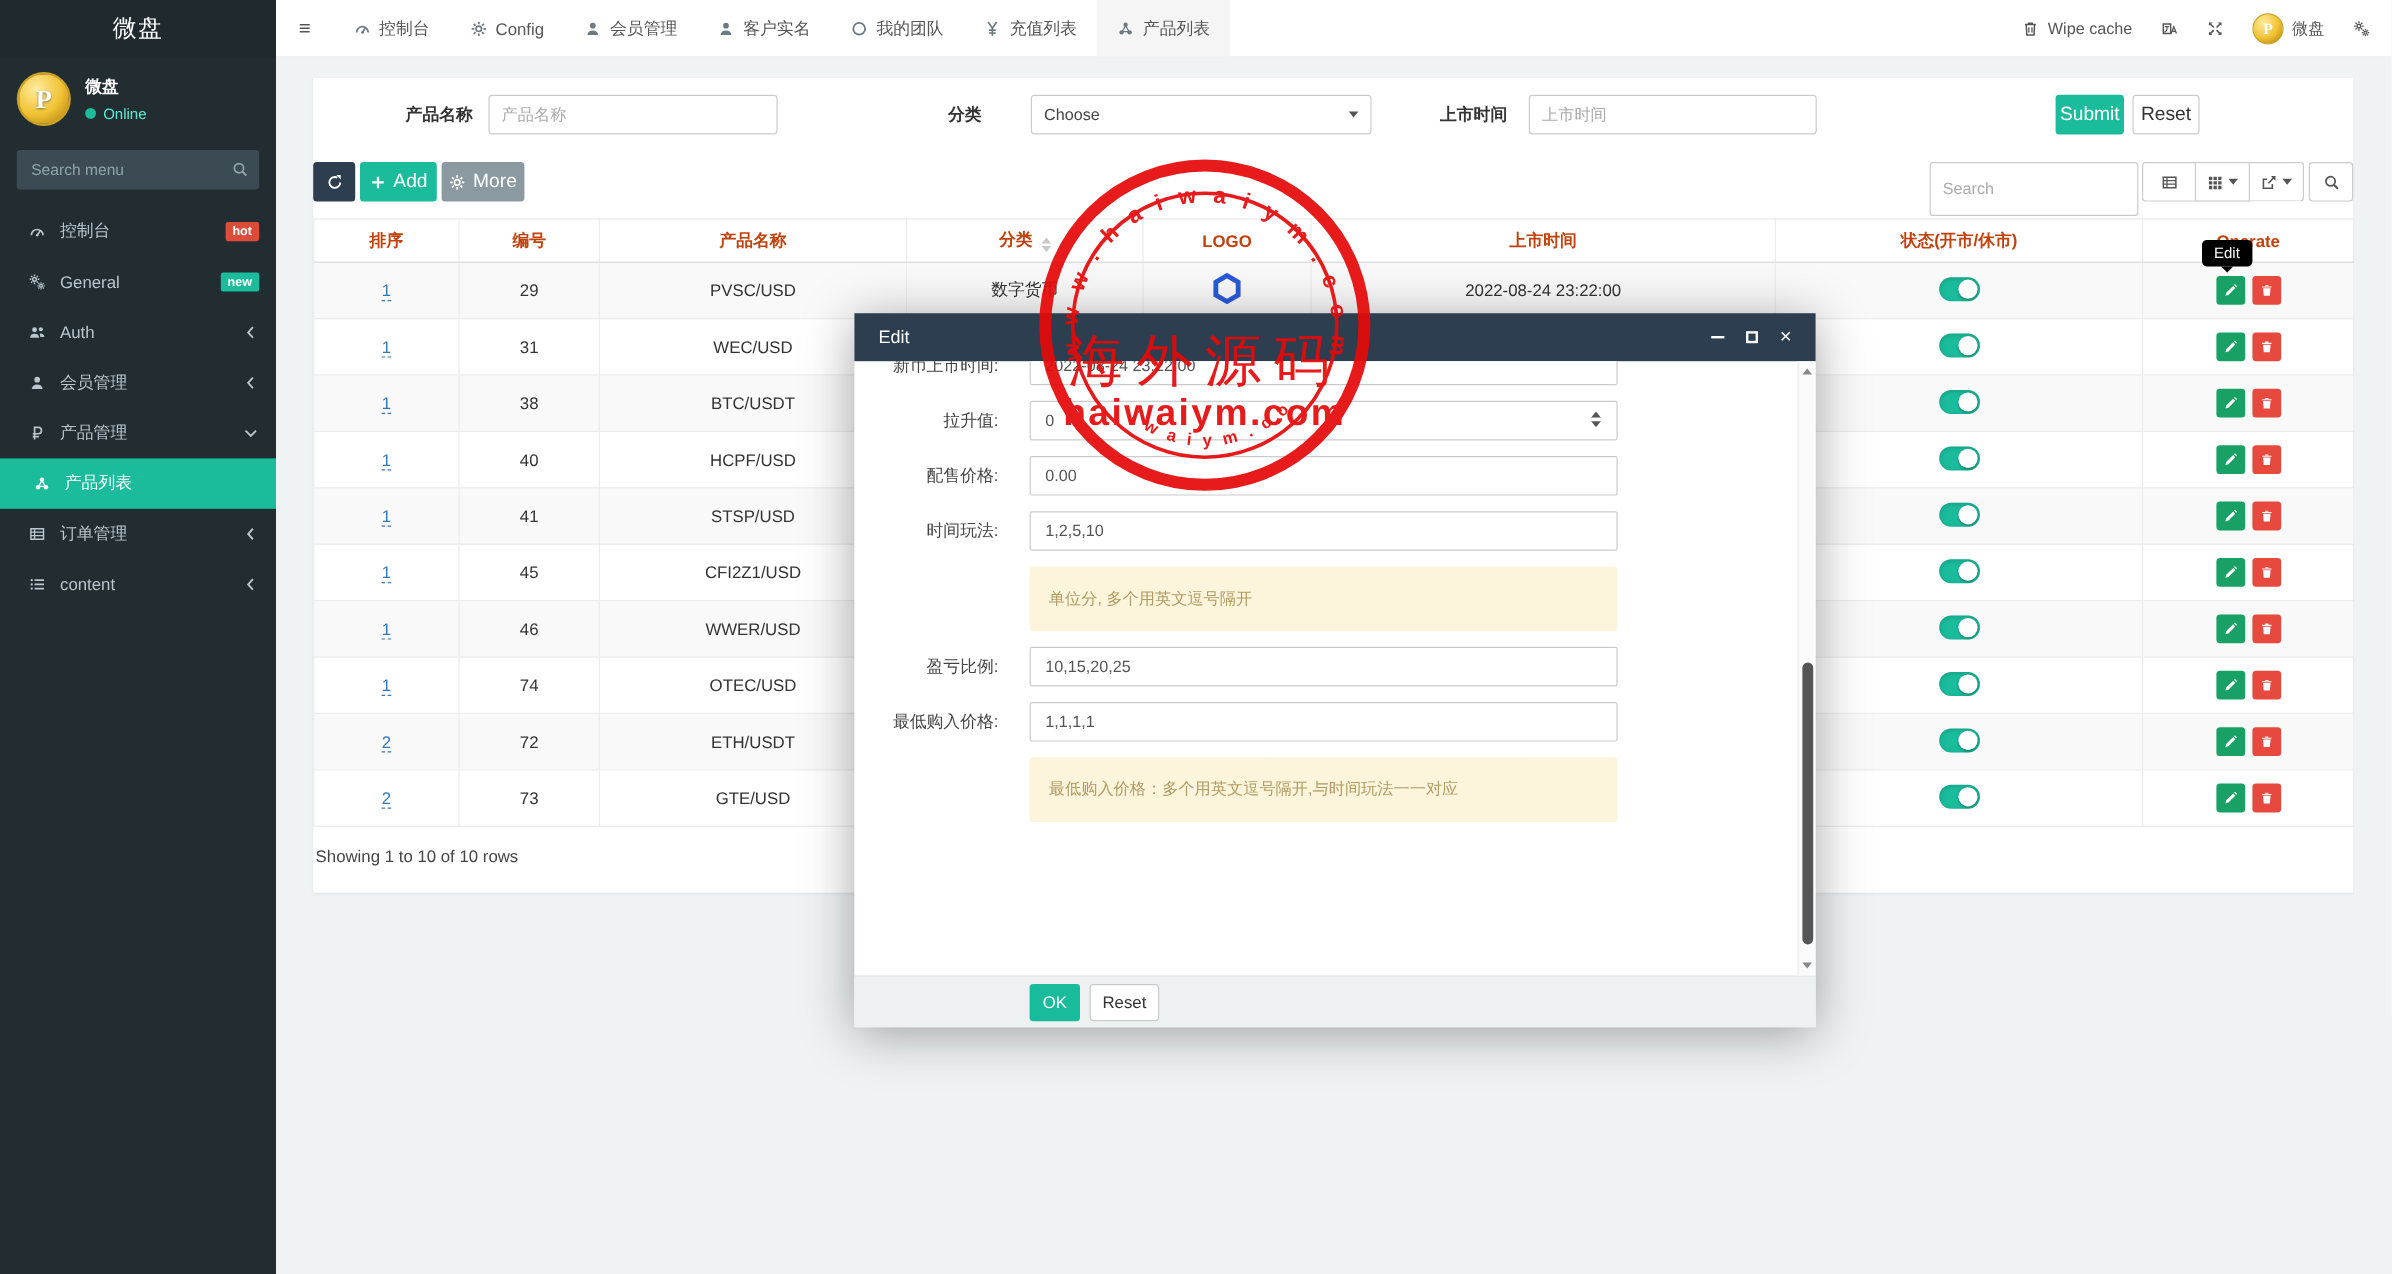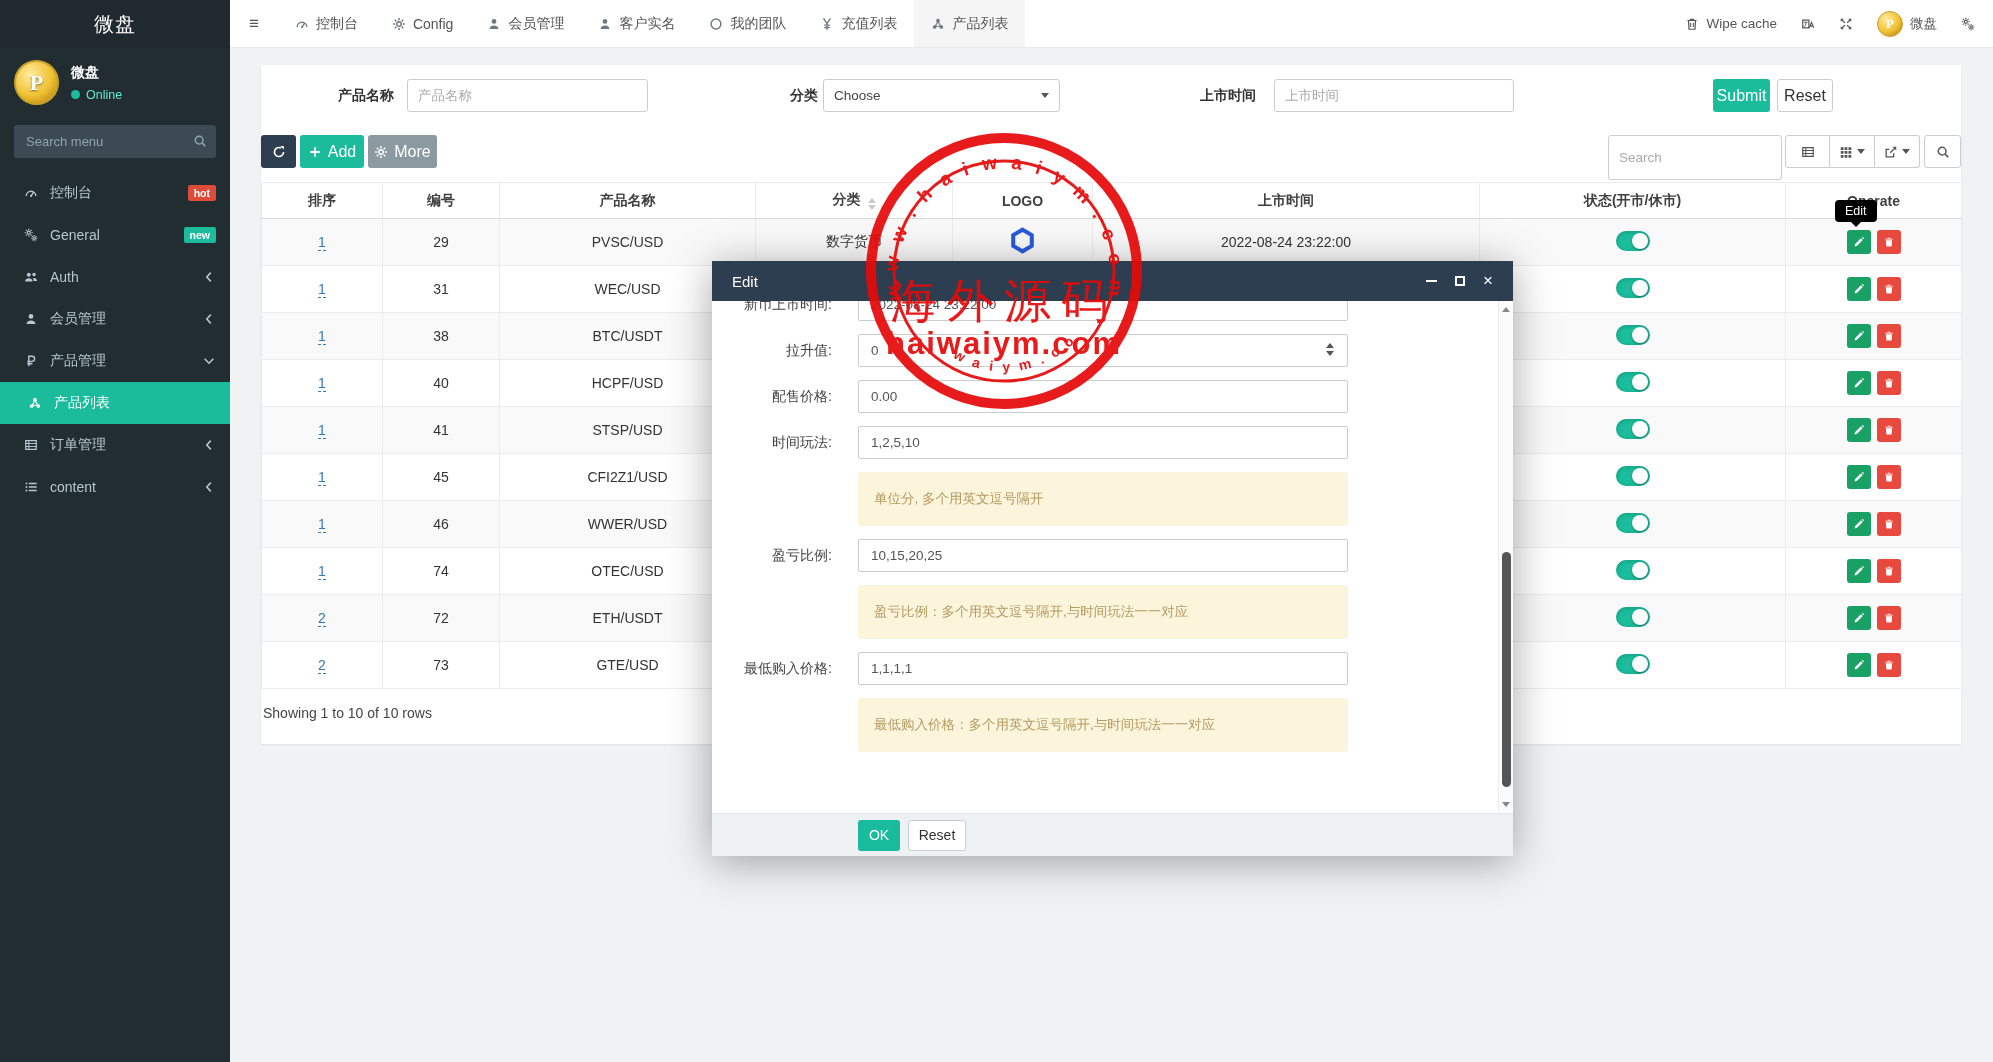--- a/index.html
+++ b/index.html
@@ -60,21 +60,21 @@
   .btn-more{position:absolute;left:107px;top:0;width:69px;height:33px;background:#8a9aa0;color:#fff}
   .tsearch{position:absolute;left:1347px;top:0;width:174px;height:45px;border:1px solid #ccc;border-radius:3px;font-size:13.5px;padding:12px 10px;color:#4d7c0f;outline:none}
   .tsearch::placeholder{color:#aaa}
   .btn-group{position:absolute;left:1524px;top:0;height:33px;display:flex}
   .btn-group .gbtn{width:45px;height:33px;background:#fff;border:1px solid #ccc;border-left:none;display:flex;align-items:center;justify-content:center;gap:4px;color:#555;cursor:pointer}
   .btn-group .gbtn:first-child{border-left:1px solid #ccc;border-radius:3px 0 0 3px}
   .btn-group .gbtn:last-child{border-radius:0 3px 3px 0}
   .btn-find{position:absolute;left:1663px;top:0;width:37px;height:33px;background:#fff;border:1px solid #ccc;border-radius:3px;color:#555}
 
   table.grid{position:absolute;left:0;top:117px;width:1700px;border-collapse:collapse;table-layout:fixed}
-  table.grid th{height:36px;font-size:14px;font-weight:bold;color:#404040;border:1px solid #ececec;border-bottom:1px solid #d9d9d9;text-align:center;position:relative}
+  table.grid th{height:36px;font-size:14px;font-weight:bold;color:#c2410c;border:1px solid #ececec;border-bottom:1px solid #d9d9d9;text-align:center;position:relative}
   table.grid td{height:47px;font-size:14px;color:#333;border:1px solid #ececec;text-align:center;vertical-align:middle}
   table.grid tr.odd td{background:#f9f9f9}
   .sortcarets{display:inline-flex;flex-direction:column;gap:2px;margin-left:7px;vertical-align:1px}
   .sortcarets .cu{border-bottom-color:#c9c9c9;border-left-width:4px;border-right-width:4px}
   .sortcarets .cd{border-top-color:#c9c9c9;border-left-width:4px;border-right-width:4px}
   a.sort-link{color:#337ab7;text-decoration:none;border-bottom:1px dashed #337ab7;cursor:pointer}
   .toggle{display:inline-block;width:34px;height:20px;border-radius:10px;background:#1abc9c;position:relative;box-shadow:inset 0 1px 4px rgba(0,0,0,.18);cursor:pointer}
   .toggle .knob{position:absolute;right:2px;top:2px;width:16px;height:16px;border-radius:50%;background:#fff;box-shadow:0 1px 2px rgba(0,0,0,.35)}
   .btn-sq{width:24px;height:24px;border:none;border-radius:3px;display:inline-flex;align-items:center;justify-content:center;color:#fff;cursor:pointer;margin:0 3px}
   .btn-sq svg{width:12px;height:12px}
@@ -384,21 +384,21 @@
   </div>
 </header>
 
 <main class="main">
   <div class="card">
 
     <div class="filter-row">
       <span class="flabel" style="left:77px">产品名称</span>
       <input class="ftext" style="left: 146px; width: 241px;" placeholder="产品名称">
       <span class="flabel" style="left:529px">分类</span>
-      <div class="fselect" style="left:562px;width:237px">
+      <div class="fselect" style="left:598px;width:284px">
           <span>Choose</span>
           <i class="cd"></i>
         </div>
       <span class="flabel" style="left:939px">上市时间</span>
       <input class="ftext" style="left: 1013px; width: 240px;" placeholder="上市时间">
       <button class="btn btn-submit">Submit</button>
       <button class="btn btn-reset">Reset</button>
     </div>
 
     <div class="toolbar">
@@ -692,21 +692,20 @@
     </div>
     <div class="mrow">
       <label class="mlabel">时间玩法:</label>
       <input class="minput" value="1,2,5,10" style="">
     </div>
     <div class="mhint">单位分, 多个用英文逗号隔开</div>
     <div class="mrow">
       <label class="mlabel">盈亏比例:</label>
       <input class="minput" value="10,15,20,25" style="">
     </div>
-    <div class="mhint">盈亏比例：多个用英文逗号隔开,与时间玩法一一对应</div>
     <div class="mrow">
       <label class="mlabel">最低购入价格:</label>
       <input class="minput" value="1,1,1,1" style="">
     </div>
     <div class="mhint">最低购入价格：多个用英文逗号隔开,与时间玩法一一对应</div>
     <div class="msb">
       <i class="cu"></i>
       <span class="thumb"></span>
       <i class="cd"></i>
     </div>

